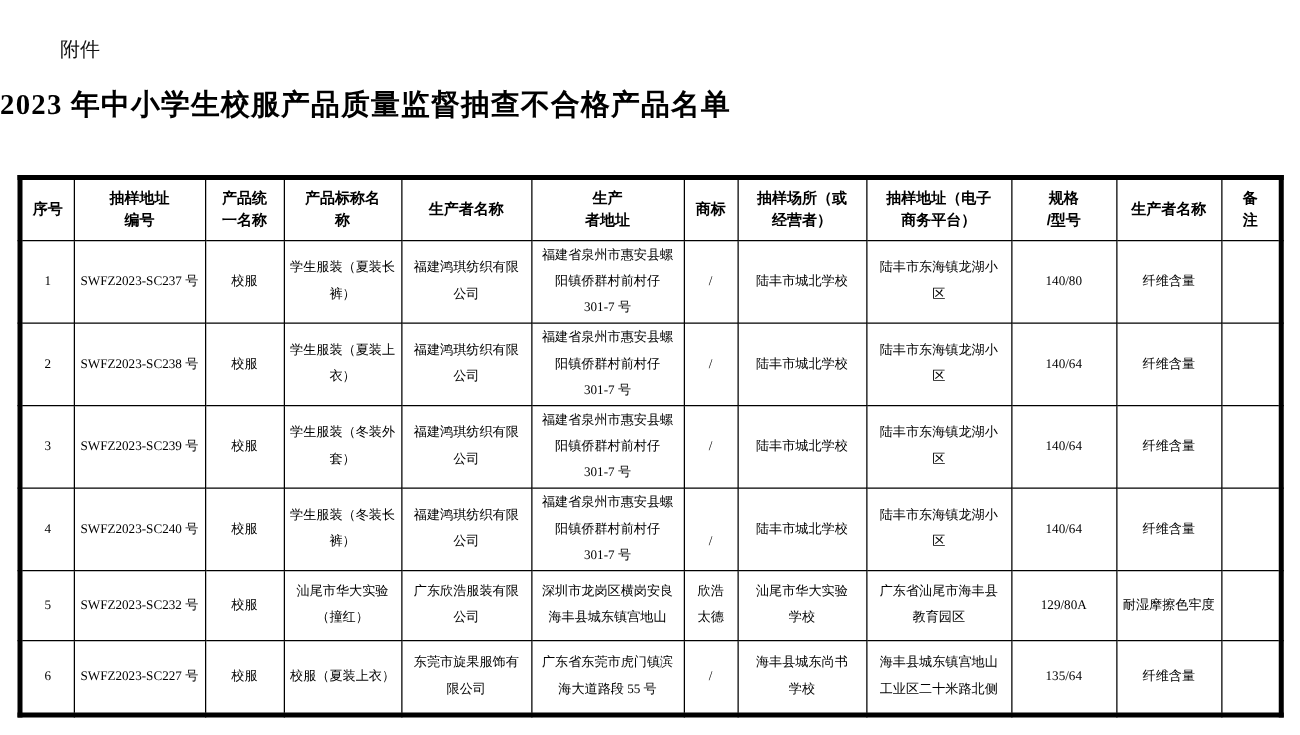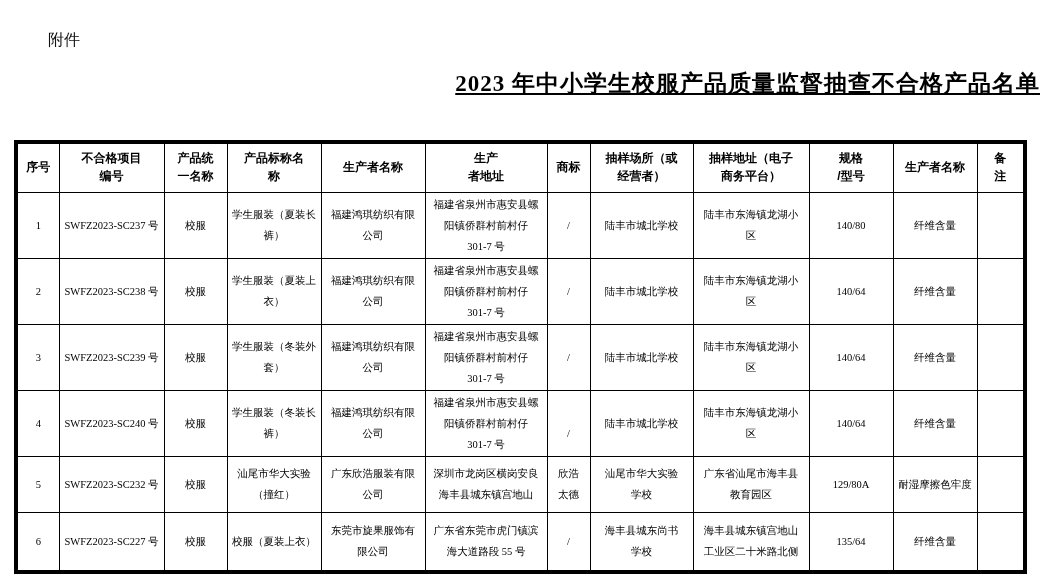--- a/index.html
+++ b/index.html
@@ -26,27 +26,26 @@
     color: #111111;
     font-family: "Liberation Serif", serif;
     text-align: center;
   }
   .title {
     position: absolute;
     left: 0;
     top: 68px;
     width: 1040px;
     margin: 0;
-    text-align: right;
+    text-align: left;
     font-size: 23px;
     font-weight: 800;
     letter-spacing: 1px;
     color: #000000;
     font-family: "Liberation Serif", serif;
-    text-decoration: underline;
   }
   table.tbl {
     position: absolute;
     left: 14px;
     top: 140px;
     width: 1009px;
     border-collapse: collapse;
     table-layout: fixed;
     border: 4px solid #000000;
   }
@@ -108,21 +107,21 @@
         <col class="c6">
         <col class="c7">
       <col class="c8">
         <col class="c9">
         <col class="c10">
         <col class="c11">
     </colgroup>
     <thead>
       <tr>
           <th>序号</th>
-          <th>不合格项目
+          <th>抽样地址
 编号</th>
           <th>产品统
 一名称</th>
           <th>产品标称名
 称</th>
           <th>生产者名称</th>
           <th>生产
 者地址</th>
           <th>商标</th>
           <th>抽样场所（或

